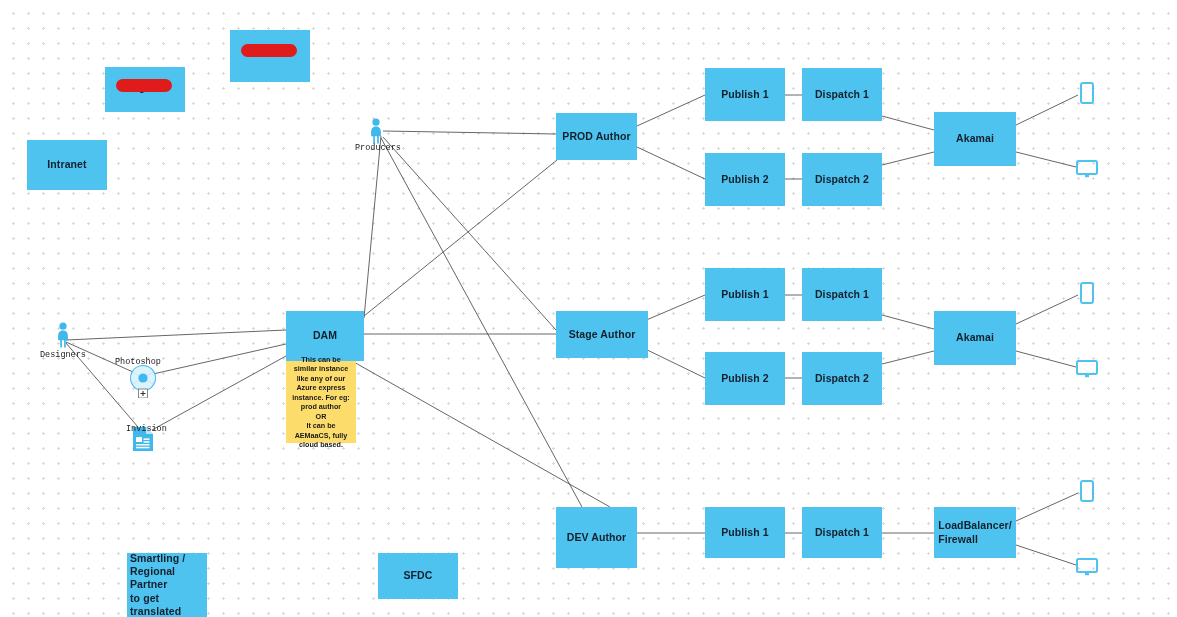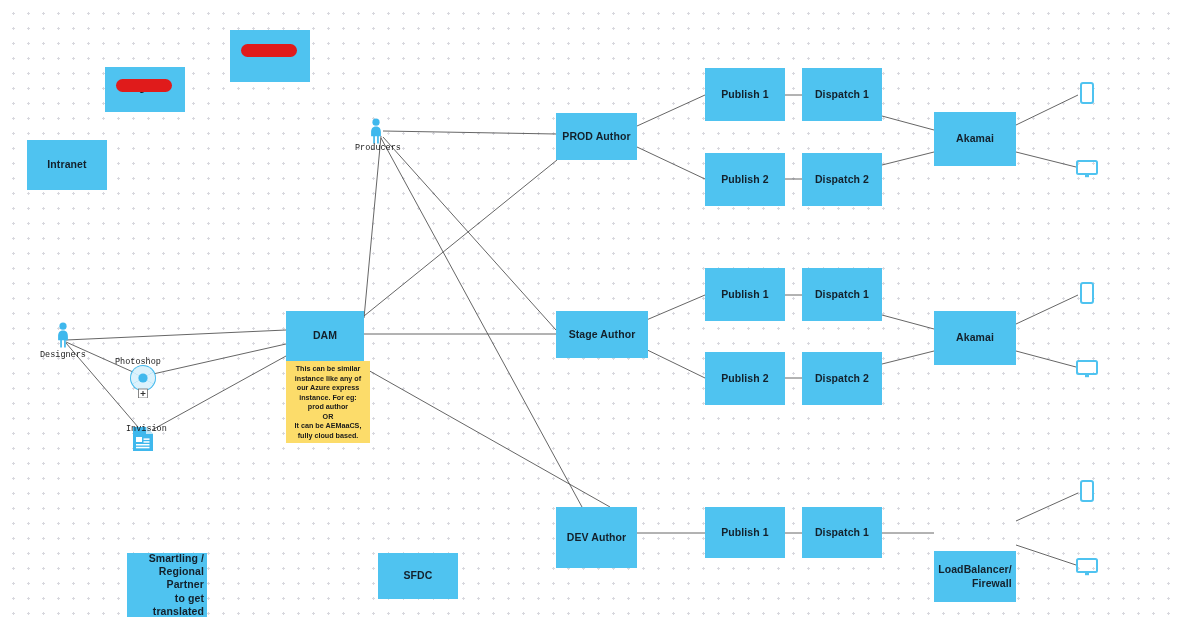--- a/index.html
+++ b/index.html
@@ -16,21 +16,21 @@
     background-image:radial-gradient(circle, #d8d8de 1px, transparent 1.1px);
     background-size:15px 15px;
     background-position:6px 6px;
   }
   #edges{position:absolute;left:0;top:0;width:1177px;height:617px;pointer-events:none;}
   .node{
     position:absolute;
     background:#4FC3F0;
     color:#13202b;
     display:flex;align-items:center;justify-content:center;
-    text-align:right;
+    text-align:left;
     font-size:10.5px;
     font-weight:700;
     line-height:1.25;
     letter-spacing:.1px;
     box-sizing:border-box;
     padding:14px 3px;
     white-space:pre-line;
   }
   .redacted{position:absolute;background:#e01b1b;border-radius:9px;}
   .note{
@@ -117,23 +117,23 @@
       <div class="node" style="left: 934px; top: 112px; width: 82px; height: 54px; background: rgb(79, 195, 240);"><span>Akamai</span></div>
       <div class="node" style="left: 556px; top: 311px; width: 92px; height: 47px; background: rgb(79, 195, 240);"><span>Stage Author</span></div>
       <div class="node" style="left: 705px; top: 268px; width: 80px; height: 53px; background: rgb(79, 195, 240);"><span>Publish 1</span></div>
       <div class="node" style="left: 802px; top: 268px; width: 80px; height: 53px; background: rgb(79, 195, 240);"><span>Dispatch 1</span></div>
       <div class="node" style="left: 705px; top: 352px; width: 80px; height: 53px; background: rgb(79, 195, 240);"><span>Publish 2</span></div>
       <div class="node" style="left: 802px; top: 352px; width: 80px; height: 53px; background: rgb(79, 195, 240);"><span>Dispatch 2</span></div>
       <div class="node" style="left: 934px; top: 311px; width: 82px; height: 54px; background: rgb(79, 195, 240);"><span>Akamai</span></div>
       <div class="node" style="left: 556px; top: 507px; width: 81px; height: 61px; background: rgb(79, 195, 240);"><span>DEV Author</span></div>
       <div class="node" style="left: 705px; top: 507px; width: 80px; height: 51px; background: rgb(79, 195, 240);"><span>Publish 1</span></div>
       <div class="node" style="left: 802px; top: 507px; width: 80px; height: 51px; background: rgb(79, 195, 240);"><span>Dispatch 1</span></div>
-      <div class="node" style="left: 934px; top: 507px; width: 82px; height: 51px; background: rgb(79, 195, 240); margin-top: 44px;"><span>LoadBalancer/
+      <div class="node" style="left: 934px; top: 507px; width: 82px; height: 51px; background: rgb(79, 195, 240);"><span>LoadBalancer/
 Firewall</span></div>
-      <div class="note" style="left: 286px; top: 361px; width: 84px; height: 82px; background: rgb(252, 220, 106);"><span>This can be similar instance like any of our Azure express instance. For eg:
+      <div class="note" style="left: 286px; top: 361px; width: 70px; height: 82px; background: rgb(252, 220, 106);"><span>This can be similar instance like any of our Azure express instance. For eg:
 prod author
 OR
 It can be AEMaaCS, fully cloud based.</span></div>
     </div>
 
   <div id="actors-layer">
       <div class="actor" style="left: 368px; top: 118px;"><svg width="16" height="26" viewBox="0 0 16 26">
           <circle cx="8" cy="4.2" r="3.6" fill="#3FB8ED"></circle>
           <path d="M8 8.6 C4.4 8.6 3.1 11 3.1 14.2 L3.1 18.2 L5.2 18.2 L5.2 25.6 L6.9 25.6 L6.9 18.2 L9.1 18.2 L9.1 25.6 L10.8 25.6 L10.8 18.2 L12.9 18.2 L12.9 14.2 C12.9 11 11.6 8.6 8 8.6 Z" fill="#3FB8ED"></path>
         </svg></div>

